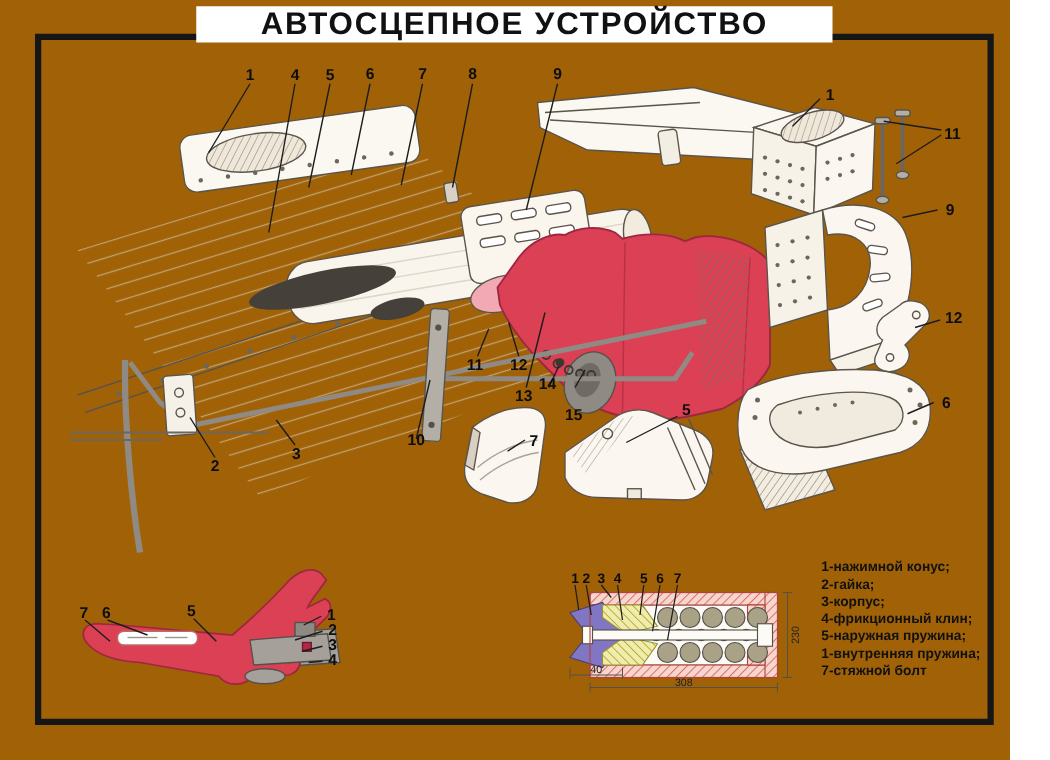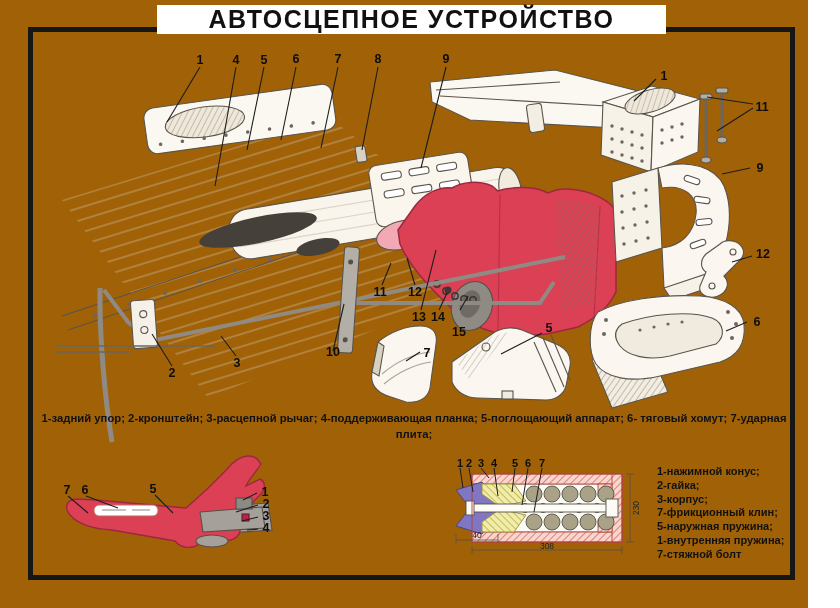--- a/index.html
+++ b/index.html
@@ -396,30 +396,29 @@
   <span class="co" style="left:378px;top:59px">8</span>
   <span class="co" style="left:446px;top:59px">9</span>
   <span class="co" style="left:664px;top:76px">1</span>
   <span class="co" style="left:762px;top:107px">11</span>
   <span class="co" style="left:760px;top:168px">9</span>
   <span class="co" style="left:763px;top:254px">12</span>
   <span class="co" style="left:757px;top:322px">6</span>
   <span class="co" style="left:380px;top:292px">11</span>
   <span class="co" style="left:415px;top:292px">12</span>
   <span class="co" style="left:419px;top:317px">13</span>
-  <span class="co" style="left:438px;top:317px">14</span>
+  <span class="co" style="left:438px;top:307px">14</span>
   <span class="co" style="left:459px;top:332px">15</span>
   <span class="co" style="left:172px;top:373px">2</span>
   <span class="co" style="left:237px;top:363px">3</span>
   <span class="co" style="left:333px;top:352px">10</span>
   <span class="co" style="left:427px;top:353px">7</span>
   <span class="co" style="left:549px;top:328px">5</span>
 
   <div class="legend">
-    <div>1-задний упор; 2-кронштейн; 3-расцепной рычаг; 4-поддерживающая планка; 5-поглощающий аппарат; 6- тяговый хомут; 7-ударная плита;</div>
   </div>
 
   <span class="co" style="left:67px;top:490px">7</span>
   <span class="co" style="left:85px;top:490px">6</span>
   <span class="co" style="left:153px;top:489px">5</span>
   <span class="co" style="left:265px;top:492px">1</span>
   <span class="co" style="left:266px;top:504px">2</span>
   <span class="co" style="left:266px;top:516px">3</span>
   <span class="co" style="left:266px;top:528px">4</span>
 
@@ -427,23 +426,23 @@
   <span class="co sm" style="left:469px;top:463px">2</span>
   <span class="co sm" style="left:481px;top:463px">3</span>
   <span class="co sm" style="left:494px;top:463px">4</span>
   <span class="co sm" style="left:515px;top:463px">5</span>
   <span class="co sm" style="left:528px;top:463px">6</span>
   <span class="co sm" style="left:542px;top:463px">7</span>
   <span class="dim" style="left:477px;top:535px">40</span>
   <span class="dim" style="left:547px;top:546px">308</span>
   <span class="dim rot" style="left:636px;top:508px">230</span>
 
-  <div class="plist" style="left:657px;top:465px">
+  <div class="plist" style="left:657px;top:448px">
     <div>1-нажимной конус;</div>
     <div>2-гайка;</div>
     <div>3-корпус;</div>
-    <div>7-фрикционный клин;</div>
+    <div>4-фрикционный клин;</div>
     <div>5-наружная пружина;</div>
     <div>1-внутренняя пружина;</div>
     <div>7-стяжной болт</div>
   </div>
 
 </div>
 
 </body></html>

